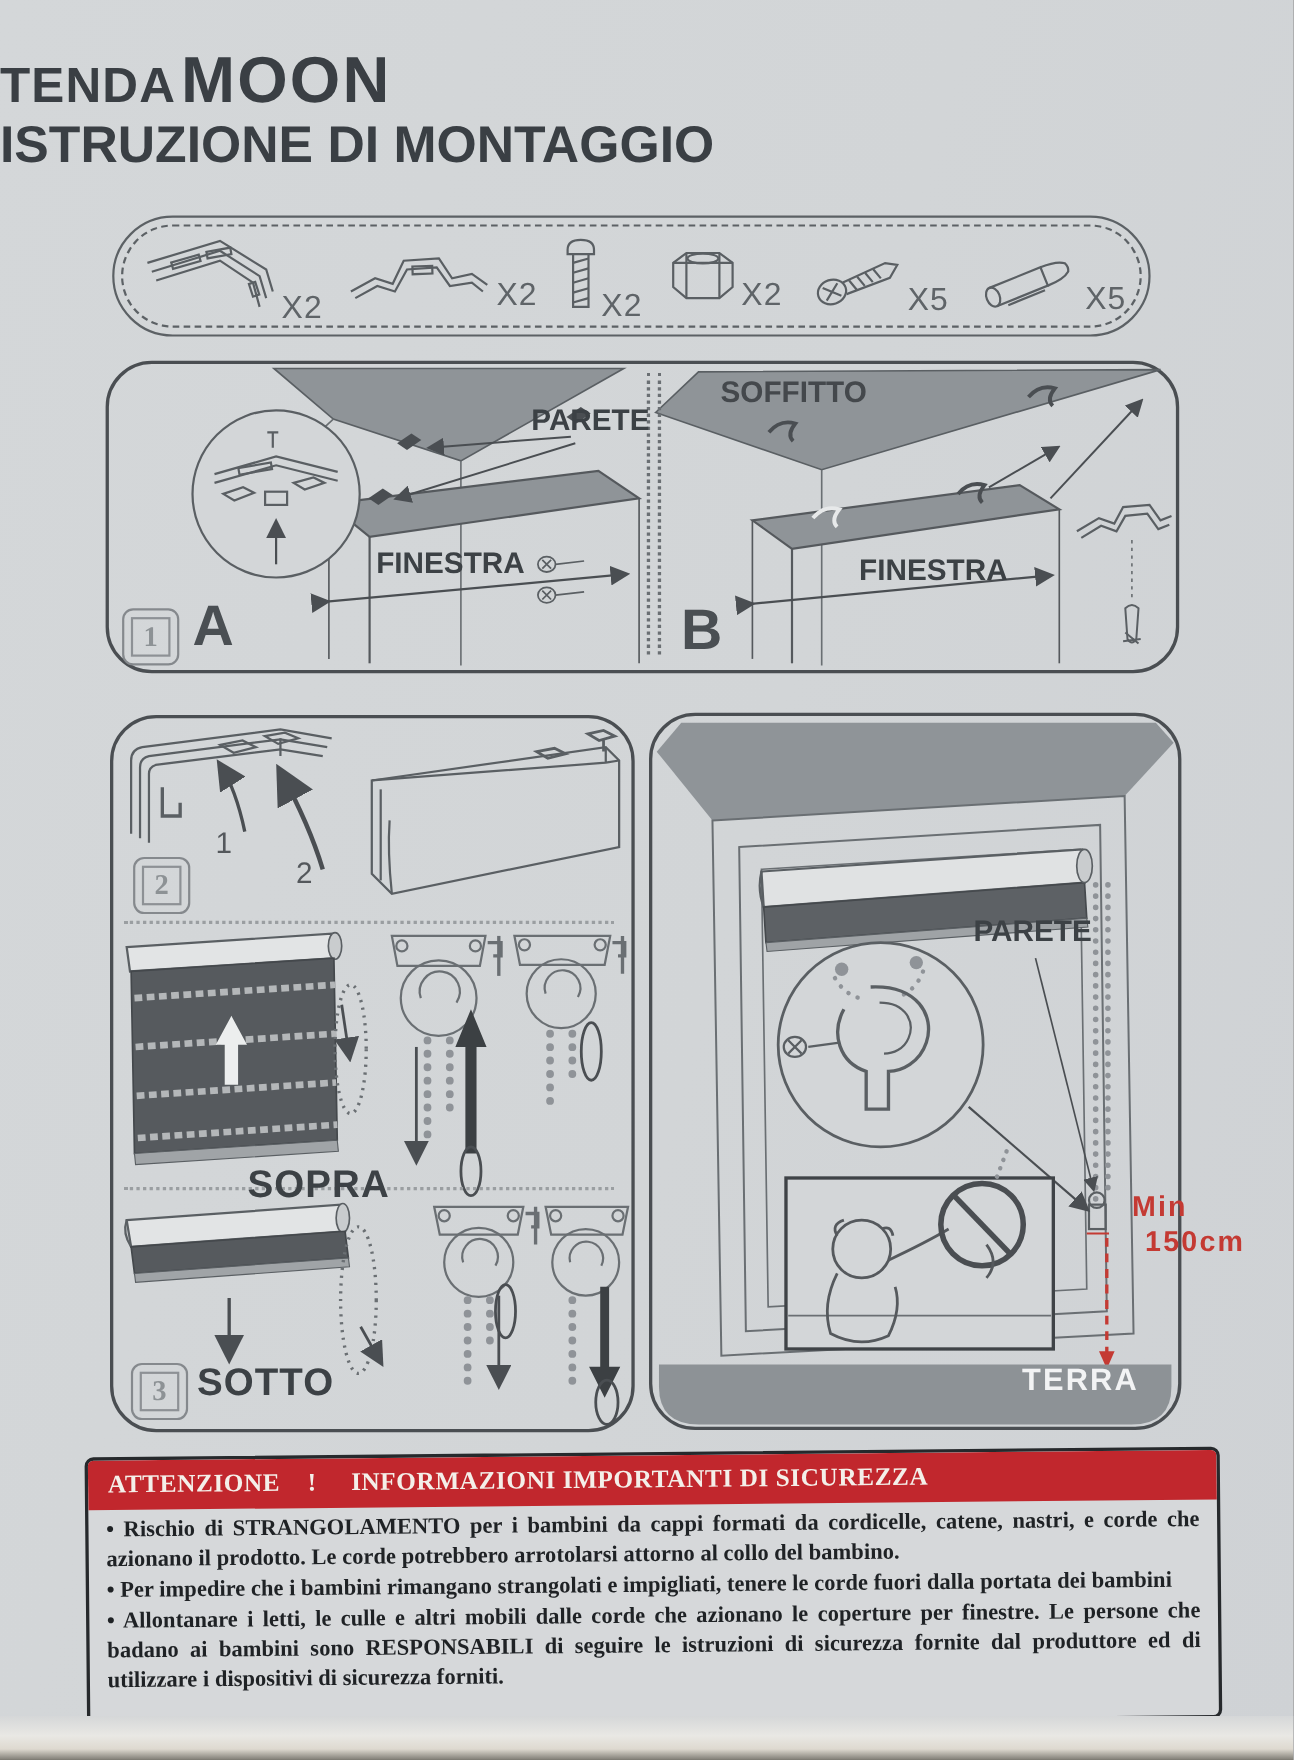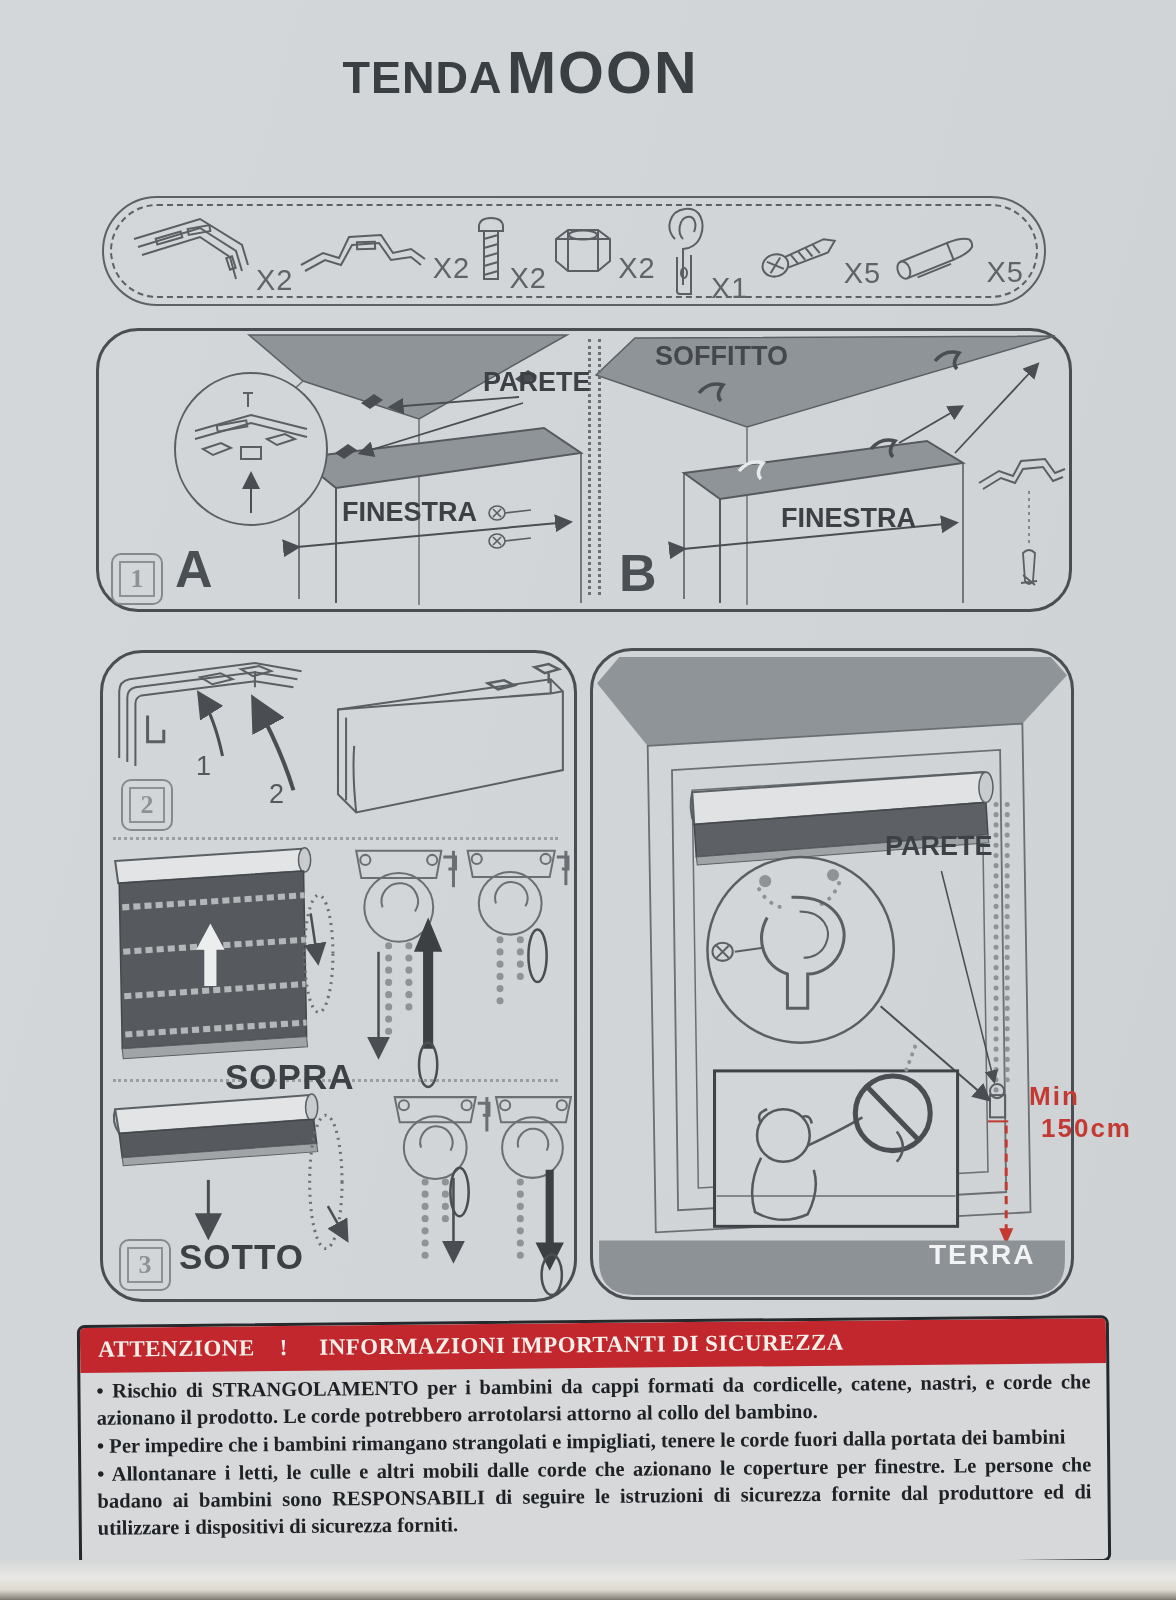--- a/index.html
+++ b/index.html
@@ -3,21 +3,21 @@
 <meta charset="utf-8">
 <style>
   html,body{margin:0;padding:0;background:#9a9a9a;}
   .page{position:relative;width:1176px;height:1600px;overflow:hidden;
         background:linear-gradient(105deg,#d4d7d9 0%,#d2d5d7 55%,#cfd2d5 100%);
         font-family:"Liberation Sans",sans-serif;color:#3d4246;}
   .abs{position:absolute;}
   .noselect{user-select:none;}
 
   
-  .title-wrap{left:0;top:42px;width:1041px;text-align:center;line-height:1.08;color:#3a3f44;}
+  .title-wrap{left:0;top:42px;width:1041px;line-height:1.08;color:#3a3f44;}
   .title-l1{font-weight:800;letter-spacing:0px;}
   .title-brand{font-size:45px;letter-spacing:1px;}
   .title-product{font-size:59px;letter-spacing:2px;}
   .title-l2{font-size:47px;font-weight:800;letter-spacing:0px;}
 
   
   .tray{left:102px;top:196px;width:940px;height:106px;border:2.5px solid #5c6165;border-radius:55px;}
   .tray-inner{position:absolute;left:6px;top:6px;right:6px;bottom:6px;border:2px dashed #5c6165;border-radius:47px;}
   .tray-row{position:absolute;left:26px;right:20px;top:0;bottom:0;display:flex;align-items:center;justify-content:space-between;}
   .part{display:flex;align-items:flex-end;gap:4px;}
@@ -63,20 +63,21 @@
 </head>
 <body>
 
 <div class="page">
 
   <div class="abs title-wrap noselect">
     <div class="title-l1">
       <span class="title-brand">TENDA</span>
       <span class="title-product">MOON</span>
     </div>
+    <div class="title-l2">ISTRUZIONE DI MONTAGGIO</div>
   </div>
 
   <div class="abs tray">
     <div class="tray-inner"></div>
     <div class="tray-row">
       <div class="part">
         <svg width="122" height="76" viewBox="0 0 122 76">
           <g fill="none" stroke="#5a5f63" stroke-width="2">
             <path d="M4,26 L70,6 L112,32 L118,52"></path>
             <path d="M8,34 L70,15 L106,38 L112,58"></path>
@@ -110,31 +111,20 @@
       </div>
       <div class="part">
         <svg width="62" height="52" viewBox="0 0 62 52">
           <g fill="none" stroke="#5a5f63" stroke-width="2">
             <path d="M4,14 L16,5 L46,5 L58,14 L58,36 L46,46 L16,46 L4,36 Z"></path>
             <path d="M4,14 L58,14 M16,5 L16,46 M46,5 L46,46"></path>
             <ellipse cx="31" cy="10" rx="14" ry="4.5"></ellipse>
           </g>
         </svg>
         <span class="qty">X2</span>
-      </div>
-      <div class="part">
-        <svg width="46" height="92" viewBox="0 0 46 92">
-          <g fill="none" stroke="#5a5f63" stroke-width="2">
-            <path d="M14,34 C4,24 8,6 24,4 C40,2 44,18 40,30 C37,40 28,44 22,44 L22,80"></path>
-            <path d="M22,34 C16,28 18,14 26,12 C34,10 36,20 33,27"></path>
-            <path d="M16,52 L16,86 Q16,89 19,89 L30,89 L30,50"></path>
-            <ellipse cx="23" cy="68" rx="3" ry="5"></ellipse>
-          </g>
-        </svg>
-        <span class="qty">X1</span>
       </div>
       <div class="part">
         <svg width="86" height="62" viewBox="0 0 86 62">
           <g fill="none" stroke="#5a5f63" stroke-width="2" transform="rotate(-18 43 31)">
             <ellipse cx="18" cy="38" rx="13" ry="11"></ellipse>
             <path d="M11,32 L25,44 M25,32 L11,44"></path>
             <path d="M30,33 L72,28 L82,33 L72,42 L30,44"></path>
             <path d="M36,33 L40,43 M44,32 L48,42 M52,31 L56,41 M60,30 L64,40"></path>
           </g>
         </svg>

